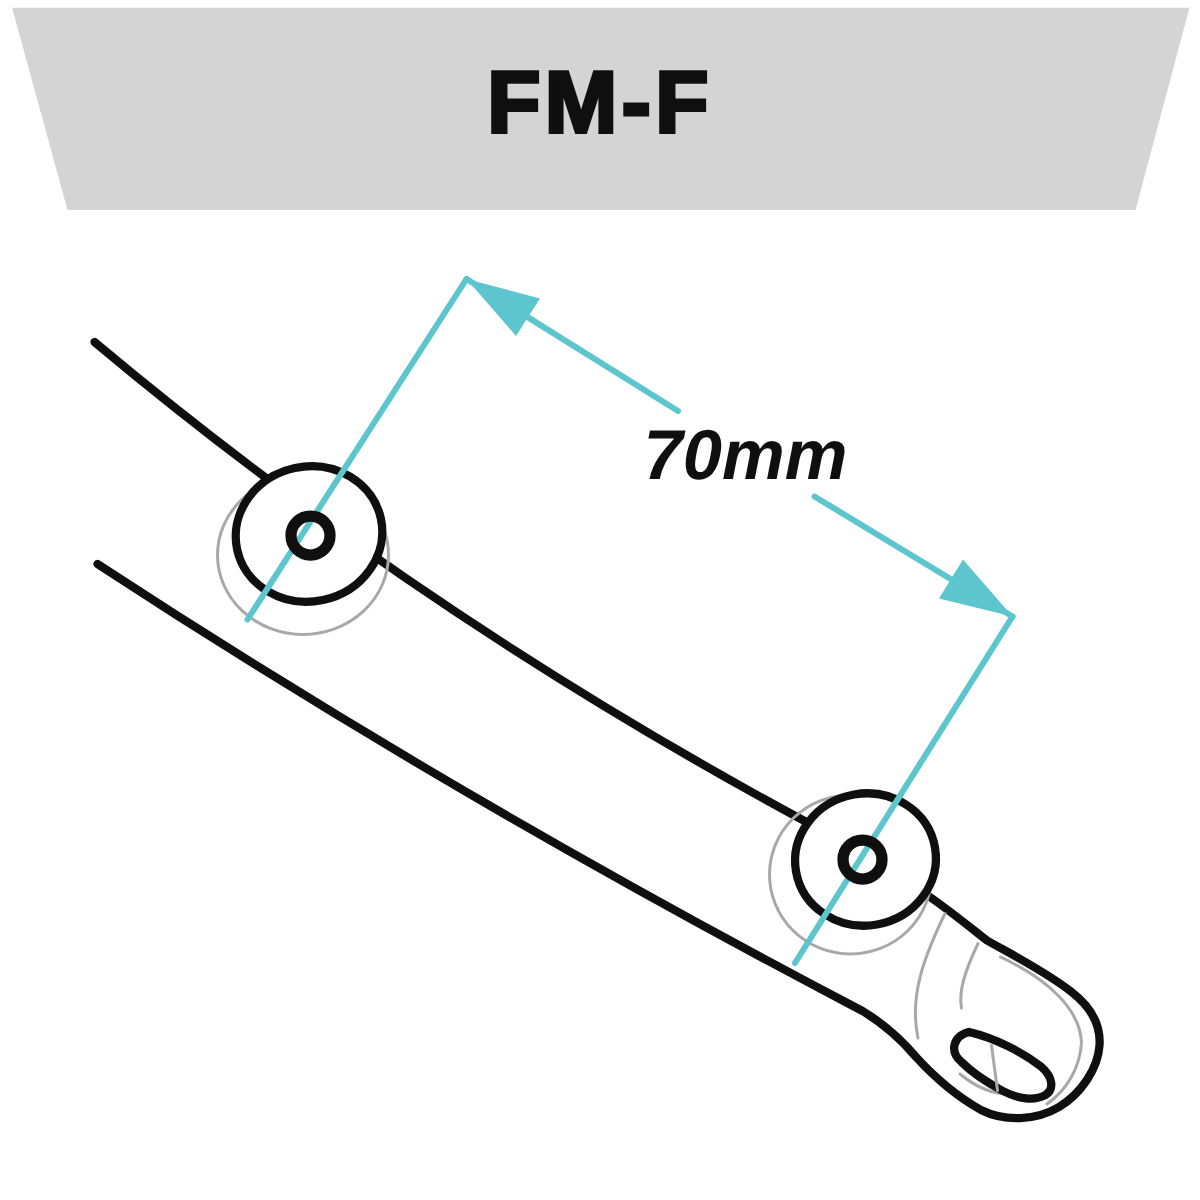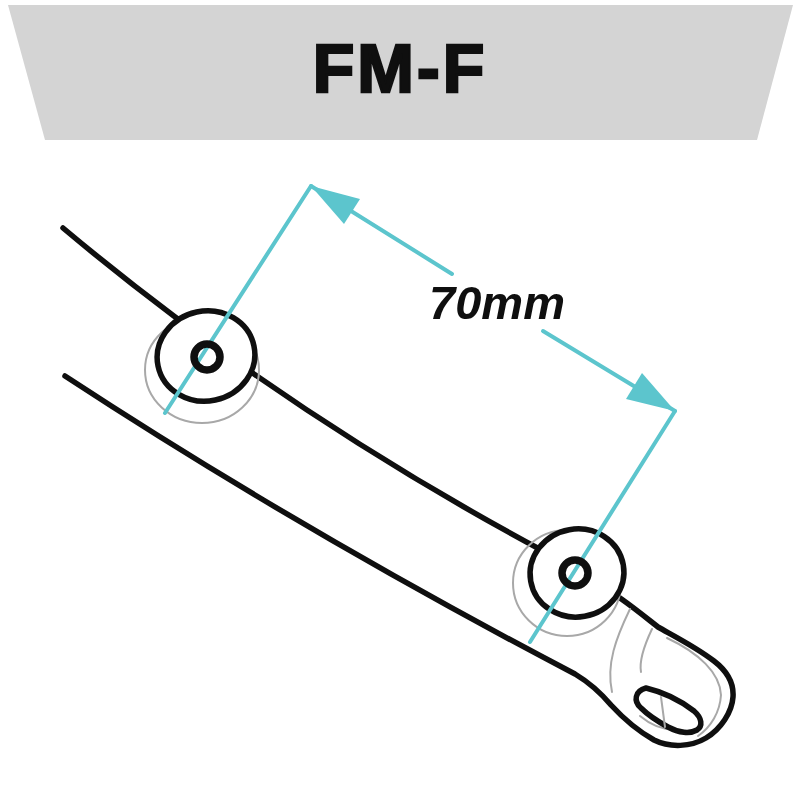--- a/index.html
+++ b/index.html
@@ -13,21 +13,21 @@
   html,body{width:800px;height:800px;overflow:hidden;background:var(--bg);}
   body{font-family:"Liberation Sans", sans-serif;}
   .stage{position:relative;width:800px;height:800px;background:var(--bg);}
   .banner{
     position:absolute;top:0;left:0;width:800px;height:140px;
     background:var(--banner);
     clip-path:polygon(8px 5px, 793px 5px, 757px 140px, 45px 140px);
     display:flex;align-items:center;justify-content:center;
   }
   .banner .model{
-    font-size:68px;
+    font-size:58px;
     font-weight:bold;
     color:var(--ink);
     letter-spacing:3px;
     -webkit-text-stroke:2.5px var(--ink);
     padding-bottom:4px;
   }
   svg.drawing{position:absolute;top:140px;left:0;display:block;}
   .outline{fill:none;stroke:var(--ink);stroke-width:5.5;stroke-linecap:round;stroke-linejoin:round;}
   .whitefill{fill:#FFFFFF;stroke:none;}
   .boss{fill:#FFFFFF;stroke:var(--ink);stroke-width:5.5;}

